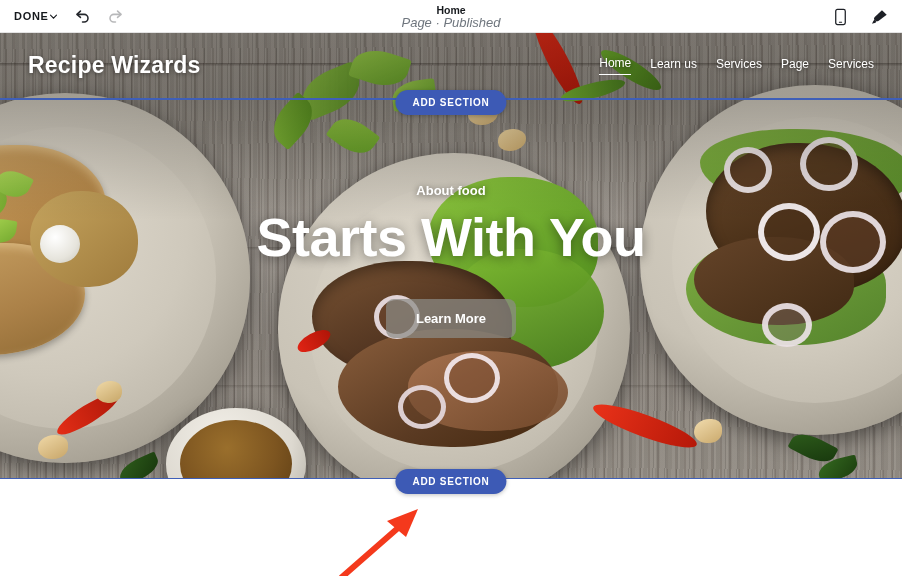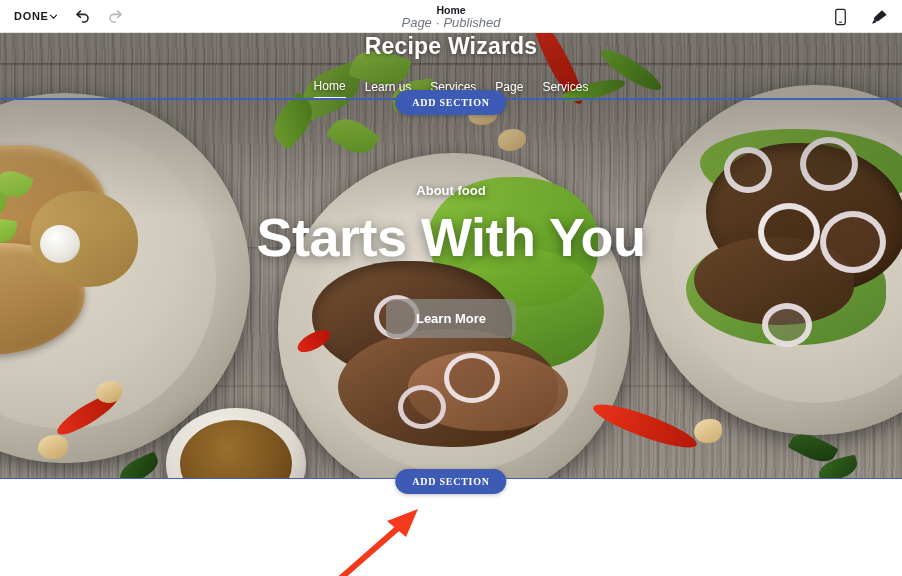--- a/index.html
+++ b/index.html
@@ -87,21 +87,21 @@
   }
 
   .leaf{ position:absolute; border-radius:60% 8% 60% 8%; }
   .blob{ position:absolute; border-radius:50%; }
   .chip{ position:absolute; }
 
   
   .site-head{
     position:absolute; left:0; top:0; width:902px; height:65px;
     display:flex; align-items:center; justify-content:space-between;
-    padding:0 28px; z-index:12;flex-direction:column;
+    padding:0 28px; z-index:12;
   }
   .logo{
     font-size:23px; font-weight:bold; color:#ffffff;
     letter-spacing:.2px; text-shadow:0 1px 4px rgba(0,0,0,.45);
     cursor:pointer;
   }
   .nav{ display:flex; align-items:center; gap:19px; }
   .nav a{
     font-size:12px; color:#ffffff; text-decoration:none;
     text-shadow:0 1px 4px rgba(0,0,0,.55); cursor:pointer; padding-bottom:4px;
@@ -138,21 +138,20 @@
   .sec-line.top{ top:65px; }
   .sec-line.bot{ top:445px; }
 
   .add-section{
     position:absolute; left:50%; transform:translateX(-50%);
     background:#3d5ab5; color:#ffffff;
     font-size:10px; font-weight:bold; letter-spacing:.75px;
     padding:7px 17px; border-radius:14px; border:none;
     cursor:pointer; z-index:25;
     box-shadow:0 1px 4px rgba(0,0,0,.25);
-    font-family:Liberation Serif, serif;
   }
   .add-section.one{ top:57px; }
   .add-section.two{ top:436px; }
 
   .arrow-anno{
     position:absolute; left:330px; top:470px;
     width:110px; height:80px; z-index:30; pointer-events:none;
   }
 </style>
 </head>

